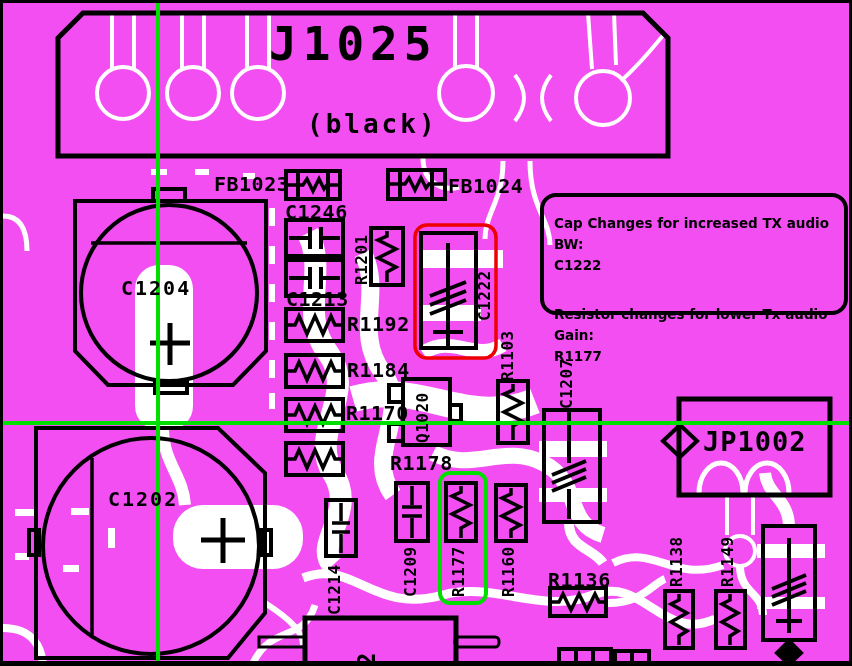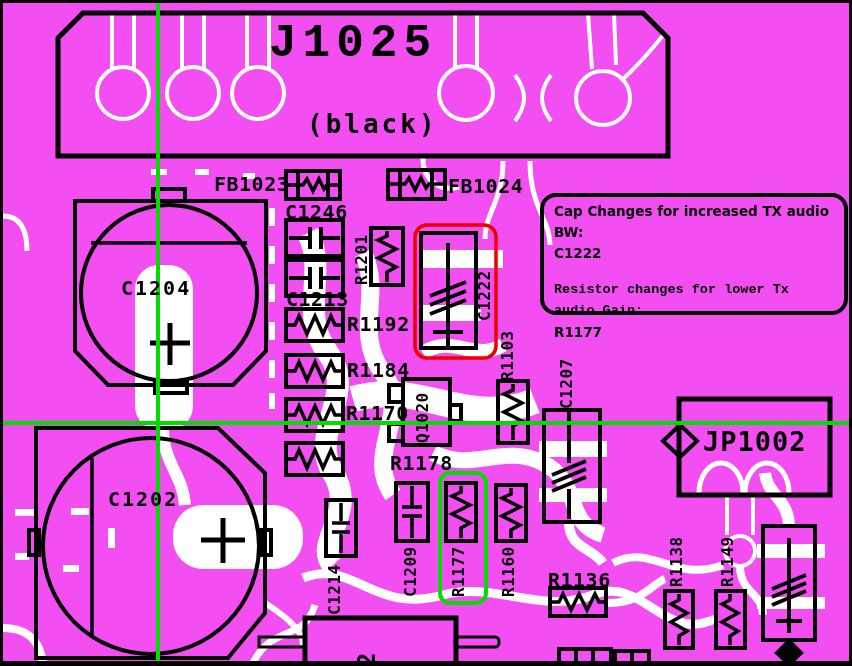--- a/index.html
+++ b/index.html
@@ -26,38 +26,38 @@
   .vlbl{
     position:absolute;
     font-weight:bold;
     font-size:16px;
     letter-spacing:0.5px;
     line-height:1;
     writing-mode:vertical-rl;
     transform:rotate(180deg);
     white-space:nowrap;
   }
-  .big{font-size:46px;letter-spacing:6px;font-family:Liberation Mono, monospace;}
+  .big{font-size:46px;letter-spacing:6px;}
   .med{font-size:26px;letter-spacing:3px;}
   .ref-big{font-size:20px;letter-spacing:2px;}
   .jp{font-size:27px;letter-spacing:1px;}
   .annotation{
     position:absolute;
     left:537px;top:190px;width:308px;height:122px;
     box-sizing:border-box;
     border:4px solid #000;
     border-radius:16px;
-    padding:4px 10px;
+    padding:16px 10px;
     font-family:"DejaVu Sans", sans-serif;
     font-weight:bold;
     font-size:13.5px;
     line-height:1.55;
     background:transparent;
   }
-  .annotation .gap{margin-top:16px;font-family:Liberation Mono, monospace;}
+  .annotation .gap{margin-top:28px;}
 </style>
 </head>
 <body>
 
 <div class="board">
 
 <svg width="852" height="666" viewBox="0 0 852 666">
 
   <g stroke="#FFFFFF" fill="none" stroke-width="4">
 

